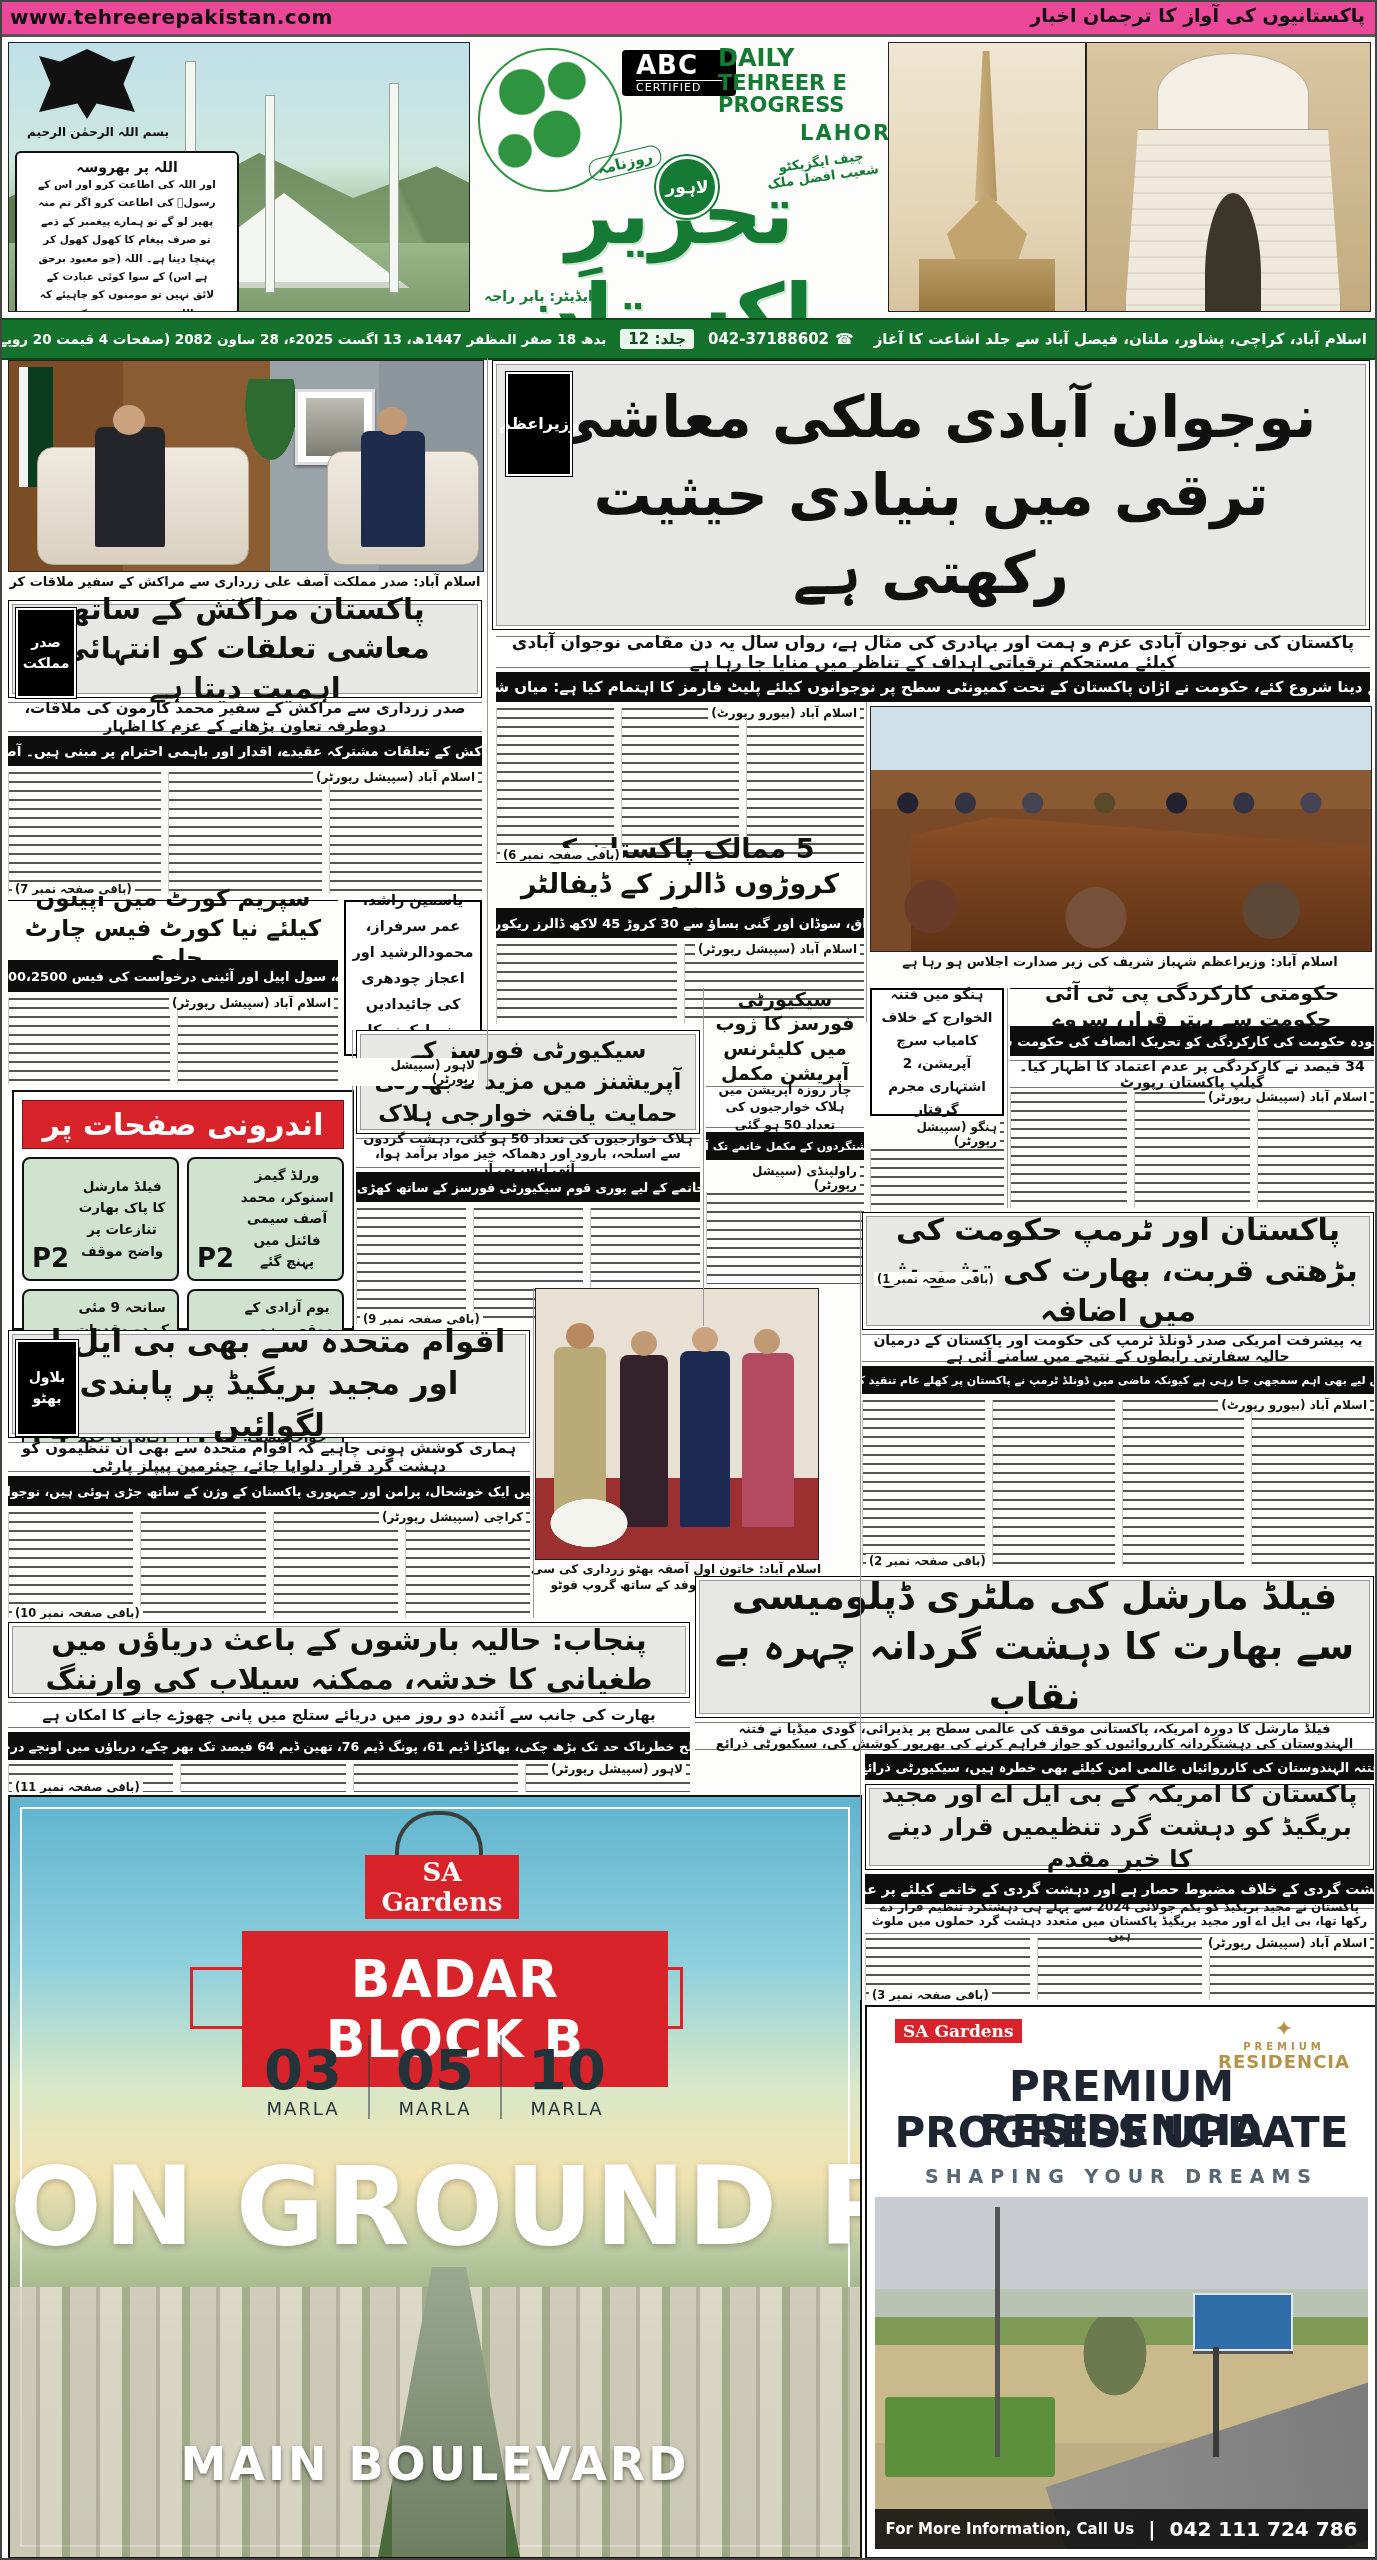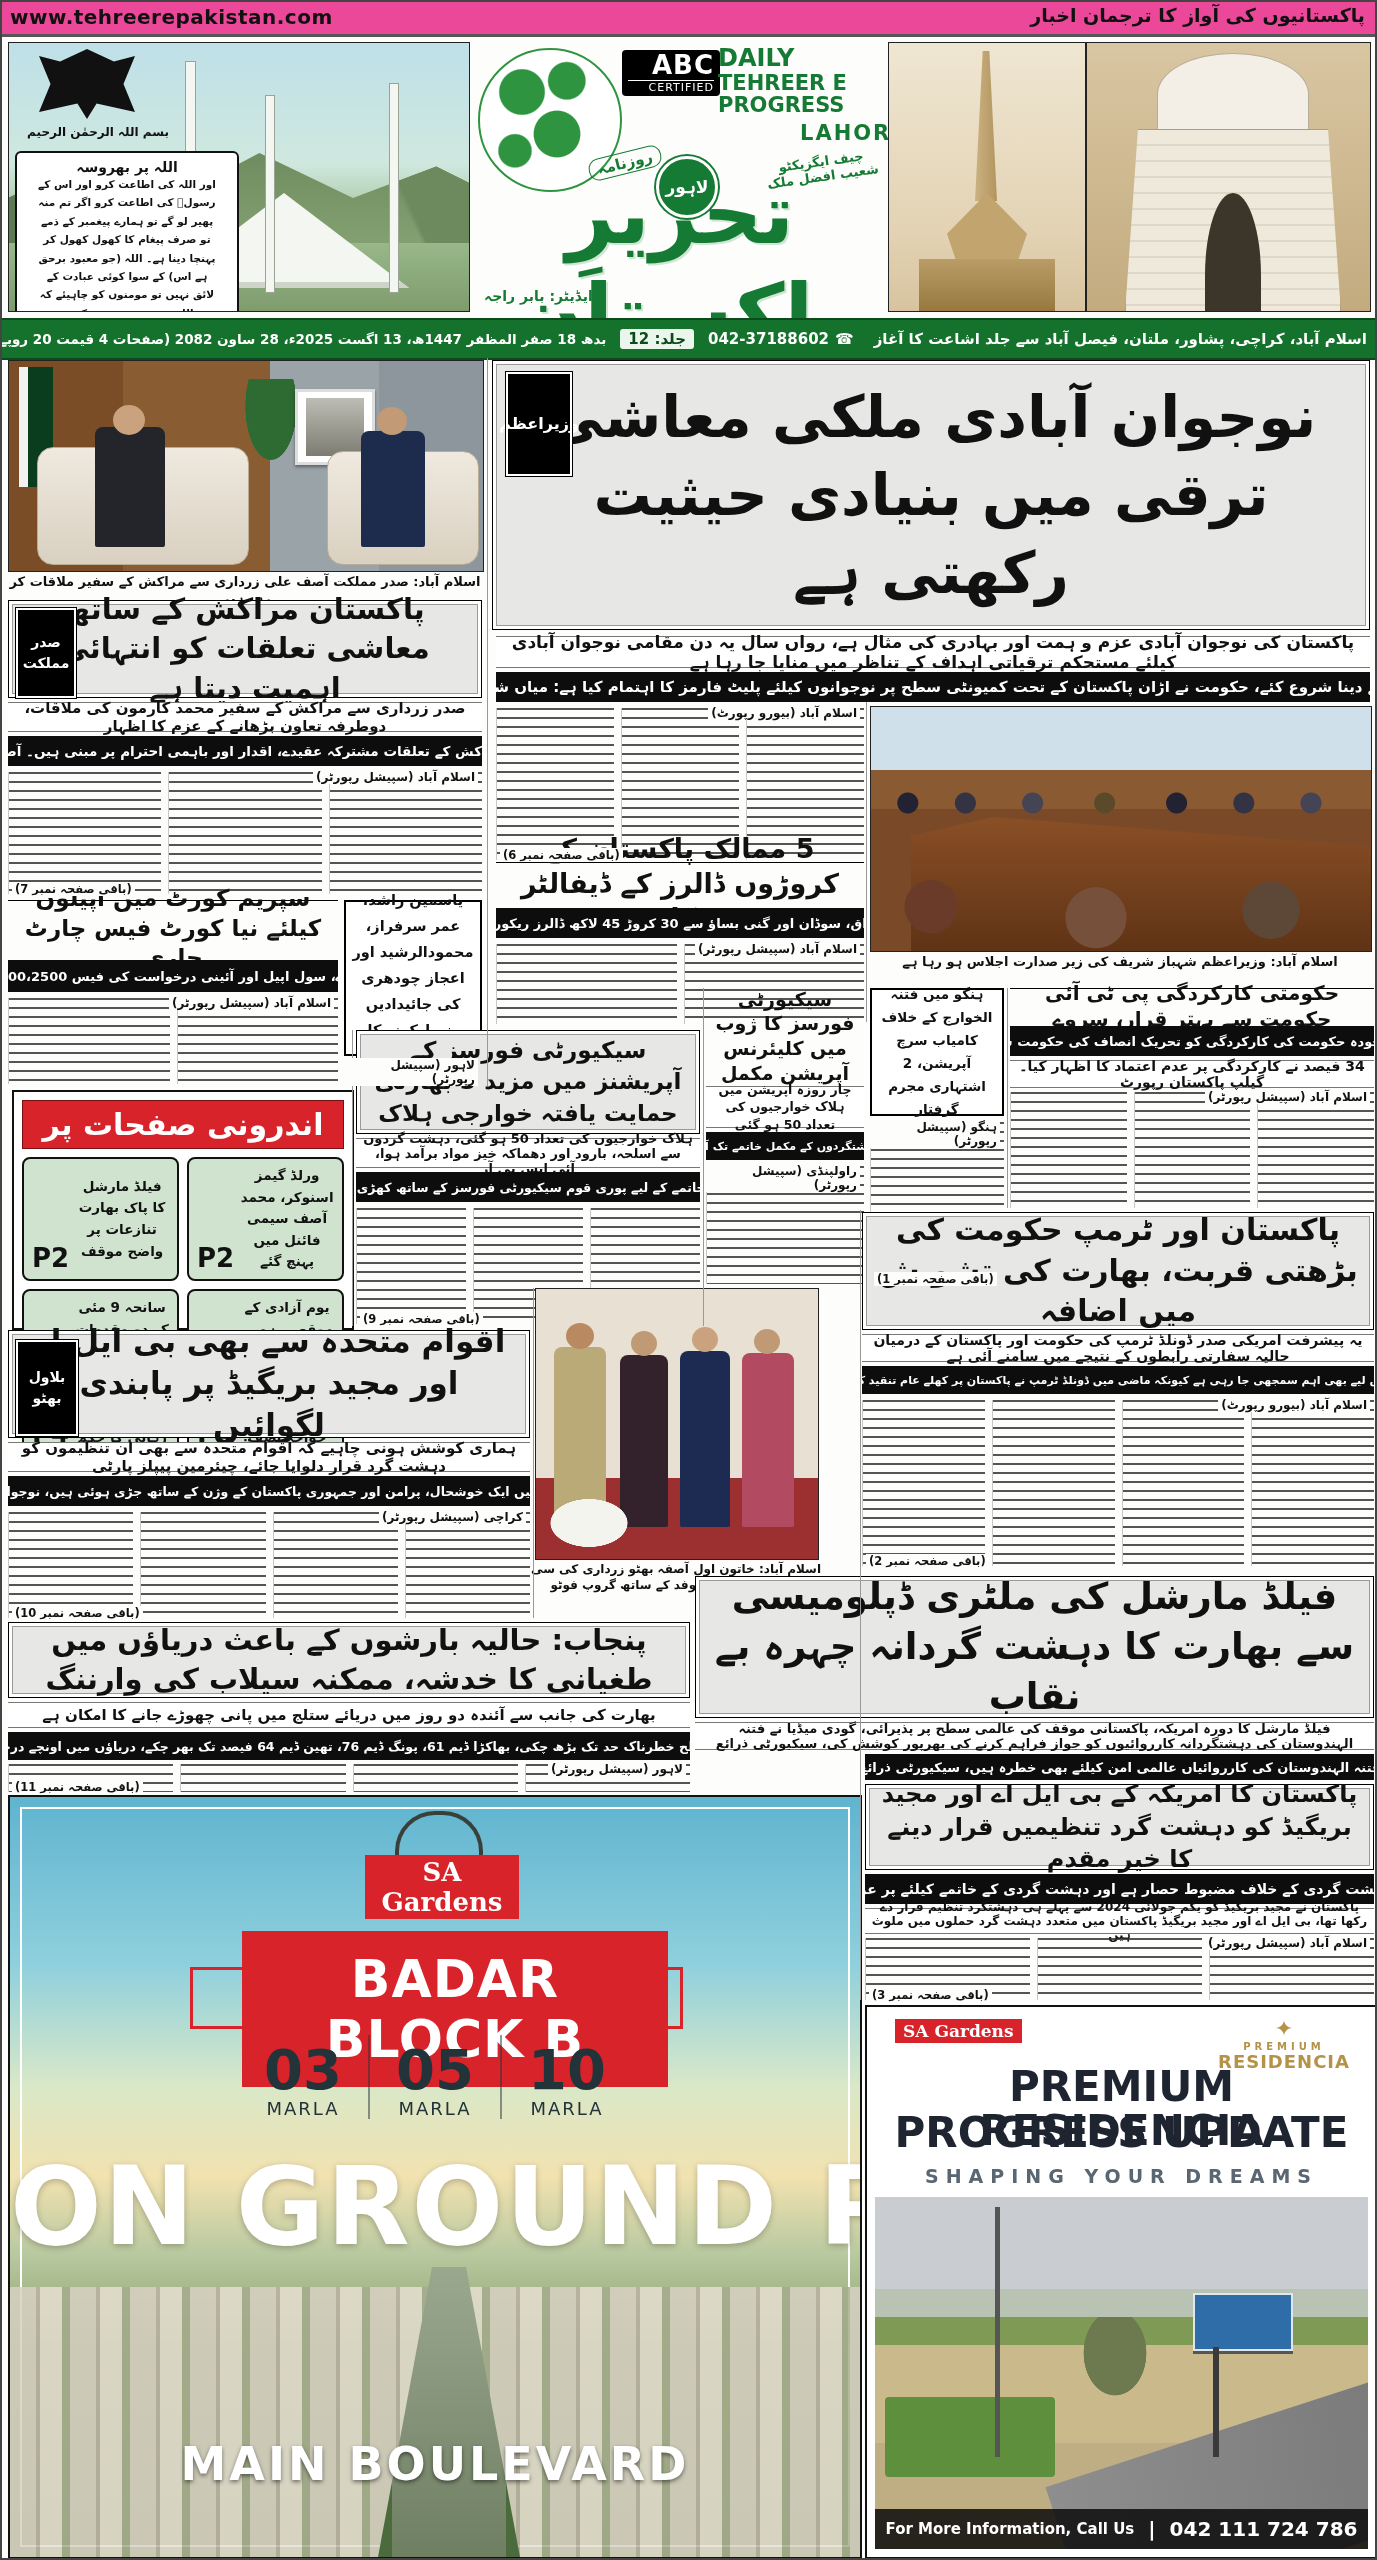--- a/index.html
+++ b/index.html
@@ -10,21 +10,21 @@
   .page-frame{position:absolute;inset:0;border:2px solid #444;pointer-events:none}
   
   .topbar{left:0;top:0;width:1377px;height:34px;background:#ec4899;border-bottom:3px solid #555}
   .site{left:10px;top:5px;font-size:20px;font-weight:bold;letter-spacing:.5px}
   .tslogan{right:12px;top:4px;font-size:19px;font-weight:bold;direction:rtl}
   
   .photo{position:absolute;border:1px solid #222;overflow:hidden}
   .versebox{border:2px solid #111;border-radius:6px;background:#fff;padding:6px 20px;text-align:center;direction:rtl}
   .versebox .vt{font-weight:bold;font-size:14px}
   .versebox .vb{font-size:10.5px;line-height:1.75;font-weight:bold}
-  .abc{background:#000;color:#fff;text-align:right;border-radius:4px;padding:2px 6px}
+  .abc{background:#000;color:#fff;text-align:left;border-radius:4px;padding:2px 14px}
   .abc .a1{font-size:26px;font-weight:bold;letter-spacing:1px;line-height:1}
   .abc .a2{font-size:11px;letter-spacing:1px;border-top:1px solid #fff;margin-top:2px}
   .entitle{color:#157a33;font-weight:bold;line-height:1.05}
   .urdu-logo{color:#157a33;font-weight:bold;direction:rtl;text-shadow:2px 2px 0 #cfe6d4}
   .lahore-circ{background:#157a33;color:#fff;border-radius:50%;display:flex;align-items:center;justify-content:center;font-weight:bold;direction:rtl;border:3px solid #fff;box-shadow:0 0 0 2px #157a33}
   .greentxt{color:#157a33;font-weight:bold;direction:rtl}
   
   .infobar{left:0;top:318px;width:1377px;height:38px;background:#15722c;border-top:2px solid #0c4a1c;border-bottom:2px solid #0c4a1c;
            display:flex;flex-direction:row-reverse;align-items:center;color:#fff;font-weight:bold;font-size:15px}
   .infobar .seg{padding:0 10px;white-space:nowrap;direction:rtl;display:flex;align-items:center;gap:6px}

